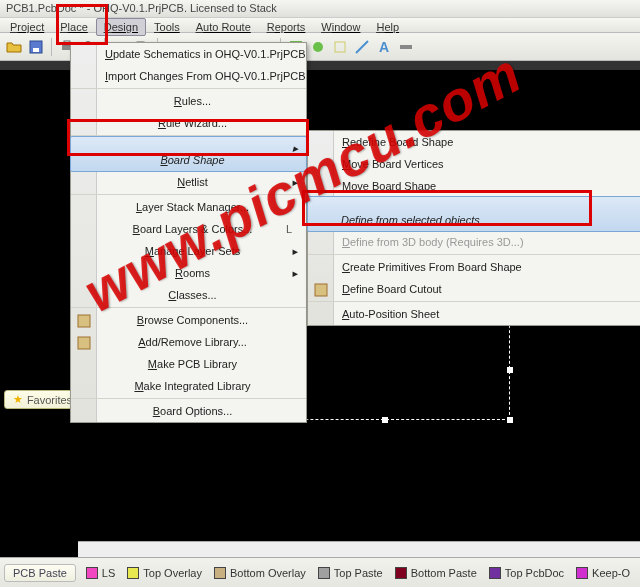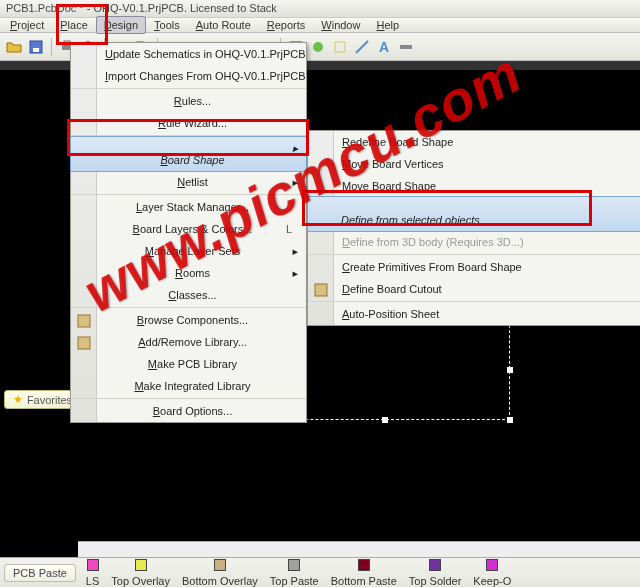--- a/index.html
+++ b/index.html
@@ -1,18 +1,18 @@
 <!DOCTYPE html>
 <html><head>
 <meta charset="utf-8">
 <style>
 * { margin: 0; padding: 0; box-sizing: border-box; font-family: "Segoe UI", Tahoma, sans-serif; font-size: 11px; }
 body { width: 640px; height: 587px; background: #333; overflow: hidden; position: relative; }
 .titlebar { background: linear-gradient(#f5f5f2,#e0e0db); height: 18px; padding: 2px 6px; color: #444; border-bottom: 1px solid #ccc; }
-.menubar { background: linear-gradient(#f7f7f3,#e6e6e0); height: 15px; display: flex; align-items: center; padding: 0 2px; gap: 0; border-bottom: 1px solid #bbb; }
+.menubar { background: linear-gradient(#f7f7f3,#e6e6e0); height: 15px; display: flex; align-items: flex-start; padding: 0 2px; gap: 0; border-bottom: 1px solid #bbb; text-decoration: underline; }
 .menubar .item { padding: 3px 8px; color: #333; cursor: default; }
 .menubar .item u { text-decoration: underline; }
 .menubar .item.active { background: #d0d0d6; border: 1px solid #8a8a9a; border-radius: 2px; padding: 2px 7px; }
 .toolbar { background: linear-gradient(#f5f5f0,#e4e4df); height: 28px; display: flex; align-items: center; padding: 0 4px; gap: 2px; border-bottom: 1px solid #bbb; }
 .tbtn { width: 20px; height: 20px; display: inline-flex; align-items: center; justify-content: center; }
 .tbtn svg { width: 16px; height: 16px; }
 .sep { width: 1px; height: 18px; background: #bbb; margin: 0 3px; }
 .droptext { padding: 0 4px; color: #444; }
 .workspace { position: absolute; top: 70px; bottom: 30px; left: 0; right: 0; background: #000; }
 .leftpanel { position: absolute; left: 0; top: 70px; width: 78px; bottom: 30px; background: linear-gradient(#f2f2ed,#e8e8e2); border-right: 1px solid #aaa; }
@@ -29,21 +29,21 @@
 .menu-item.hover { background: linear-gradient(#dce8f6,#c2d8ef); border: 1px solid #7aa7d8; border-radius: 2px; margin: -1px; padding: 17px 25px 5px 33px; font-style: italic; }
 .menu-item .micon { position: absolute; left: 5px; top: 4px; width: 16px; height: 16px; }
 .menu1 { top: 42px; left: 70px; width: 237px; text-align: center; }
 .menu2 { top: 130px; left: 307px; width: 336px; }
 .hl-red { position: absolute; border: 3px solid #d00; }
 .hl1 { left: 56px; top: 4px; width: 52px; height: 41px; }
 .hl2 { left: 67px; top: 119px; width: 242px; height: 37px; }
 .hl3 { left: 302px; top: 190px; width: 290px; height: 36px; }
 .bottombar { position: absolute; left: 0; right: 0; bottom: 0; height: 30px; background: linear-gradient(#f2f2ed,#e6e6e0); border-top: 1px solid #aaa; display: flex; align-items: center; padding: 0 4px; gap: 10px; }
 .bottombar .btab { background: linear-gradient(#fdfdf3,#efefe0); border: 1px solid #bbb; border-radius: 3px; padding: 2px 8px; color: #445; }
-.layer { display: flex; align-items: center; gap: 4px; color: #333; flex-direction: column; }
+.layer { display: flex; align-items: center; gap: 4px; color: #333; }
 .layer .sw { width: 12px; height: 12px; border: 1px solid #444; }
 .watermark { position: absolute; left: 60px; top: 150px; font-size: 56px; font-weight: bold; color: rgba(220,0,0,.85); transform: rotate(-28deg); font-style: italic; letter-spacing: 1px; pointer-events: none; text-shadow: 1px 1px 2px rgba(0,0,0,.3); }
 .scrollbar-h { position: absolute; left: 78px; right: 0; bottom: 30px; height: 16px; background: #eee; border-top: 1px solid #aaa; }
 .sel-box { position: absolute; border: 1px dashed #fff; }
 .sel-handle { position: absolute; width: 6px; height: 6px; background: #fff; }
 </style>
 </head>
 <body>
 
 <div class="titlebar"><span>PCB1.PcbDoc * - OHQ-V0.1.PrjPCB. Licensed to Stack</span></div>
@@ -212,21 +212,21 @@
       <div class="layer">
         <span class="sw" style="background: rgb(160, 160, 160);"></span>
         <span>Top Paste</span>
       </div>
       <div class="layer">
         <span class="sw" style="background: rgb(128, 0, 32);"></span>
         <span>Bottom Paste</span>
       </div>
       <div class="layer">
         <span class="sw" style="background: rgb(112, 48, 160);"></span>
-        <span>Top Solder</span>
+        <span>Top PcbDoc</span>
       </div>
       <div class="layer">
         <span class="sw" style="background: rgb(208, 48, 208);"></span>
         <span>Keep-O</span>
       </div>
     </div>
 </div>
 
 <div class="watermark">www.picmcu.com</div>
 

